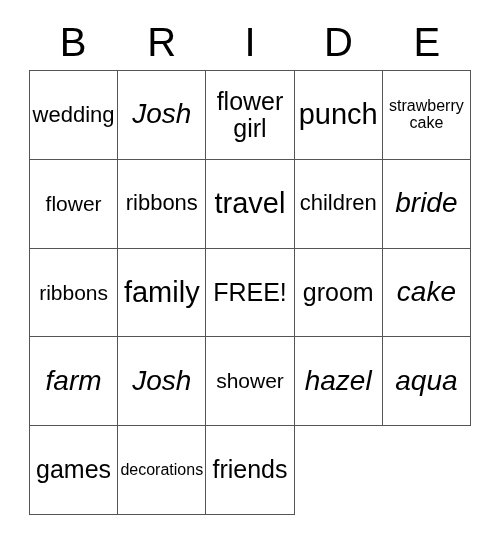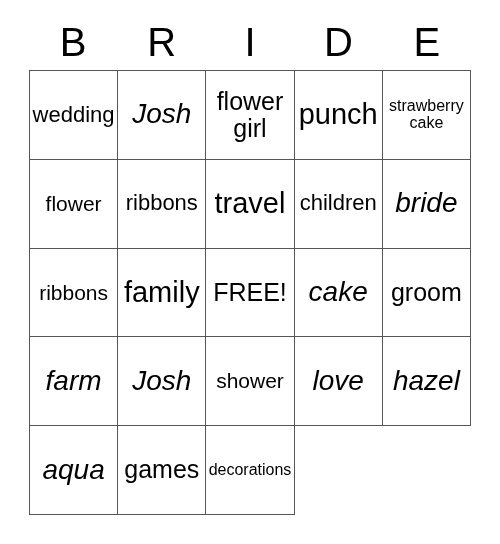--- a/index.html
+++ b/index.html
@@ -128,44 +128,44 @@
       <div class="cell">
         <span class="cell-text sz-m">ribbons</span>
       </div>
       <div class="cell">
         <span class="cell-text sz-xl">family</span>
       </div>
       <div class="cell">
         <span class="cell-text sz-l">FREE!</span>
       </div>
       <div class="cell">
-        <span class="cell-text sz-xxl">cake</span>
+        <span class="cell-text sz-l">groom</span>
       </div>
       <div class="cell">
-        <span class="cell-text sz-l">groom</span>
+        <span class="cell-text sz-xxl">cake</span>
       </div>
       <div class="cell">
         <span class="cell-text sz-xxl">farm</span>
       </div>
       <div class="cell">
         <span class="cell-text sz-xxl">Josh</span>
       </div>
       <div class="cell">
         <span class="cell-text sz-m">shower</span>
-      </div>
-      <div class="cell">
-        <span class="cell-text sz-xxl">love</span>
       </div>
       <div class="cell">
         <span class="cell-text sz-xxl">hazel</span>
       </div>
       <div class="cell">
         <span class="cell-text sz-xxl">aqua</span>
       </div>
       <div class="cell">
         <span class="cell-text sz-l">games</span>
       </div>
       <div class="cell">
         <span class="cell-text sz-xs">decorations</span>
       </div>
+      <div class="cell">
+        <span class="cell-text sz-l">friends</span>
+      </div>
     </div>
 
 </div>
 
 </body></html>

